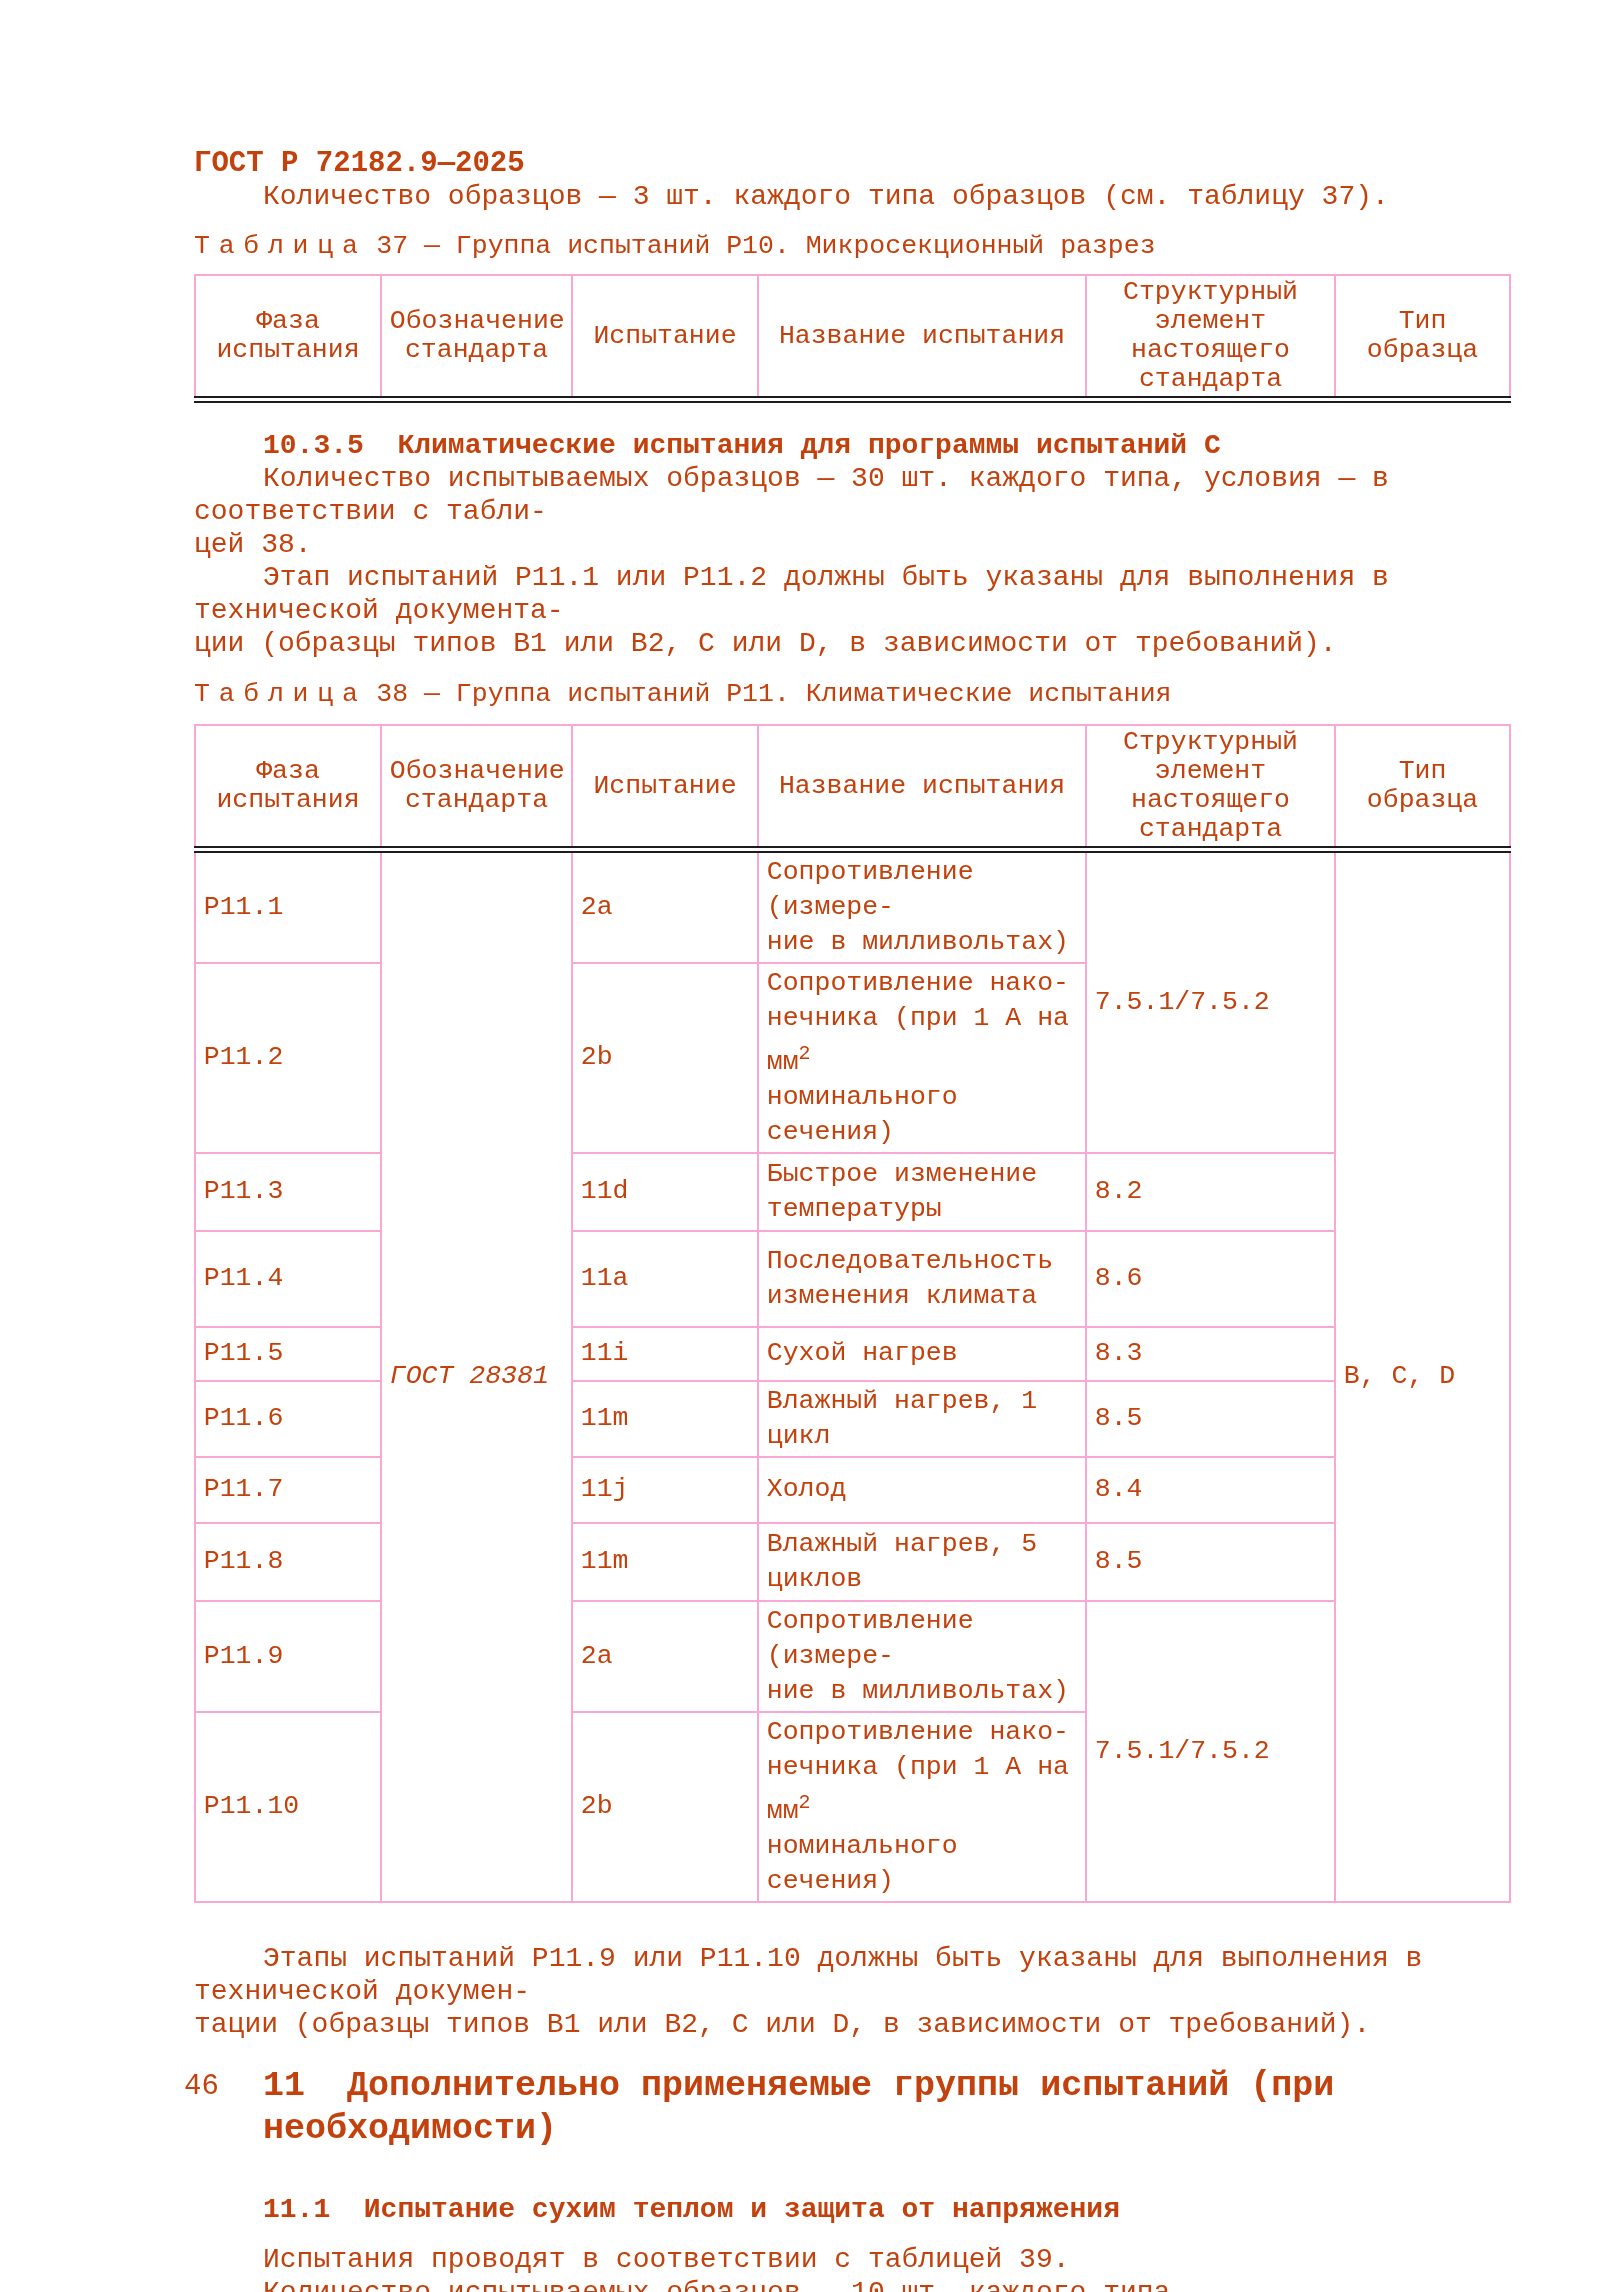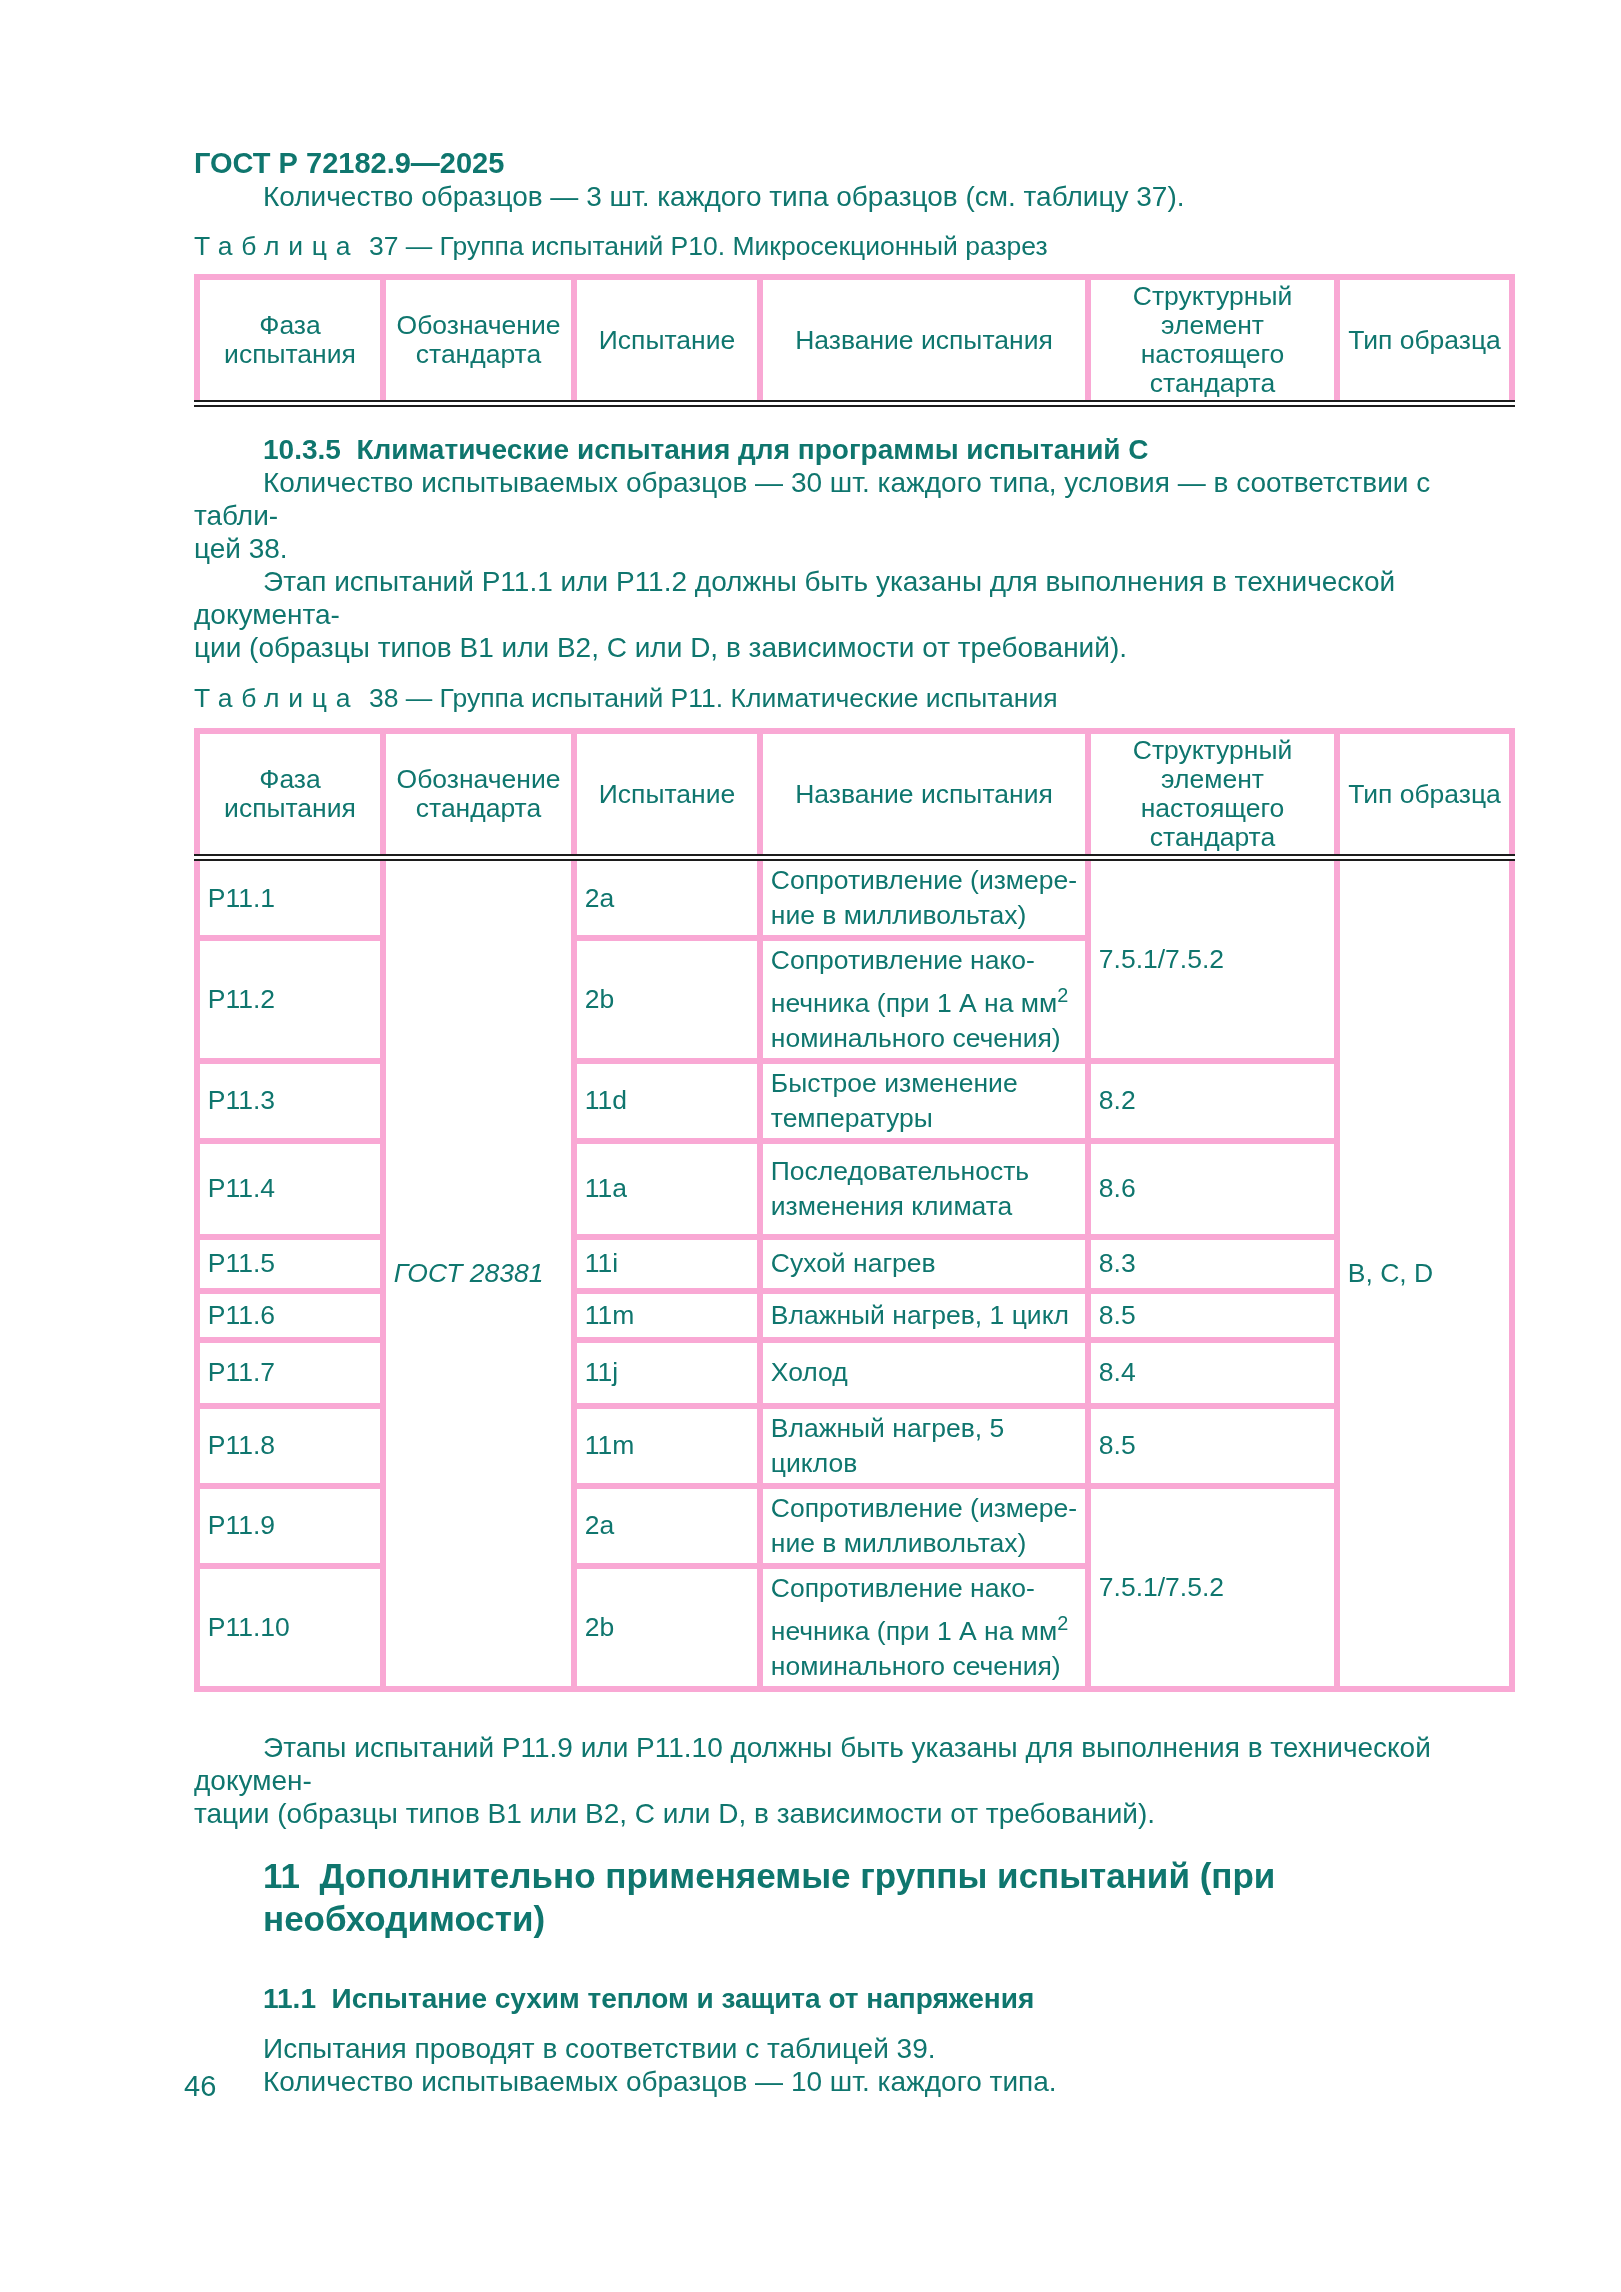--- a/index.html
+++ b/index.html
@@ -1,22 +1,22 @@
 <!DOCTYPE html>
 <html lang="ru"><head>
 <meta charset="utf-8">
 <style>
   * { margin:0; padding:0; box-sizing:border-box; }
   html,body { background:#ffffff; }
   .page {
     position:relative;
     width:1621px; height:2293px;
     background:#ffffff;
-    color:#0f766e;
-    font-family:Liberation Sans, sans-serif;
+    color:#c2410c;
+    font-family:Liberation Mono, monospace;
     overflow:hidden;
   }
   .content { position:absolute; left:194px; top:147px; width:1316px; }
 
   .doc-header { font-size:29px; font-weight:bold; line-height:33px; }
 
   .h-small {
     font-size:28px; font-weight:bold; line-height:33px;
     padding-left:69px; white-space:pre-wrap;
   }
@@ -33,21 +33,21 @@
   .tbl-caption .cap-word { letter-spacing:0.33em;text-align:right; }
   .tbl-caption .cap-rest { margin-left:9.8px; }
 
   table.gost {
     width:1316px; table-layout:fixed;
     border-collapse:collapse;
     border:2.9px solid #1c1c1c;
     font-size:26.5px; line-height:35px;
   }
   table.gost th, table.gost td {
-    border:6px solid #f9a8d4;
+    border:2px solid #f9a8d4;
     vertical-align:middle;
     padding:2px 7.8px;
     font-weight:normal;
   }
   table.gost th {
     border-bottom:7.8px double #1c1c1c;
     line-height:29px;
   }
   .pre { white-space:pre-line; }
   .ital { font-style:italic; }

